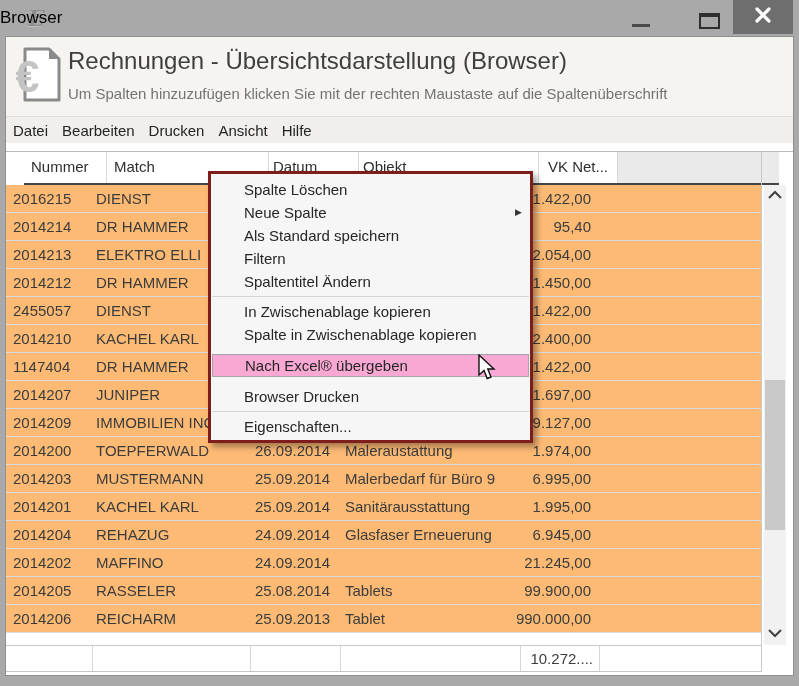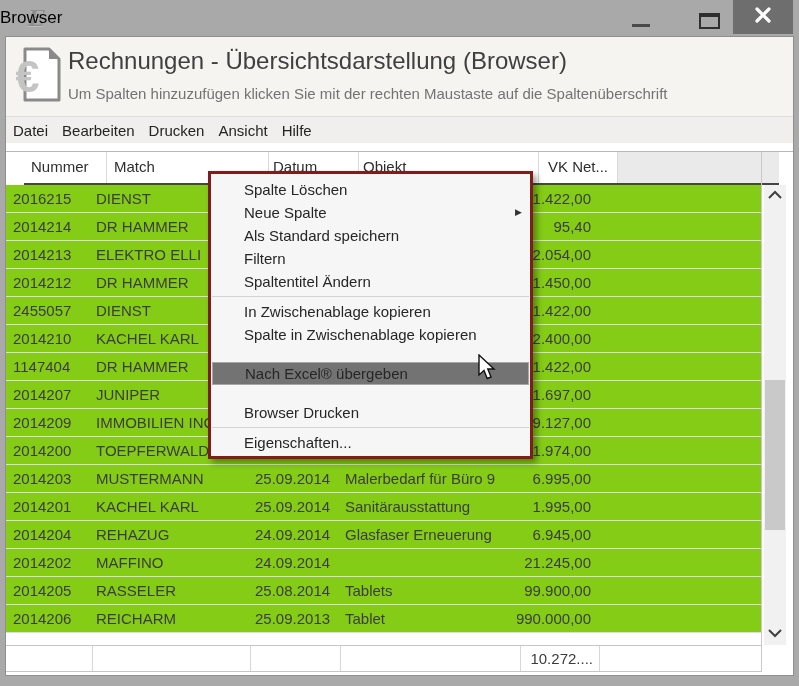--- a/index.html
+++ b/index.html
@@ -29,21 +29,21 @@
   .hsep{position:absolute;left:0;top:114px;width:787px;height:1px;background:#b8b8b8;}
 
   
   .thead{position:absolute;left:0;top:115px;width:755px;height:33px;background:#ffffff;border-bottom:2px solid #454545;margin-left:18px;}
   .th{position:absolute;top:6px;font-size:15px;color:#2e2e2e;white-space:nowrap;}
   .th0{left:7px}.th1{left:90px}.th2{left:249px}.th3{left:339px}.th4{left:524px}
   .thdiv{position:absolute;top:0;width:1px;height:31px;background:#d9d9d9;}
   .thgray{position:absolute;left:594px;top:0;width:161px;height:31px;background:#eaeaea;}
 
   .tbody{position:absolute;left:0;top:148px;width:755px;}
-  .trow{position:relative;width:755px;height:28px;border-bottom:1px solid #dcdcdc;background:#84cc16;}
+  .trow{position:relative;width:755px;height:28px;border-bottom:1px solid #dcdcdc;background:#fdba74;}
   .td{position:absolute;top:0;height:27px;line-height:27px;font-size:15px;color:#3c3c3c;white-space:nowrap;overflow:hidden;}
   .td-nummer{left:7px;width:76px;}
   .td-match{left:90px;width:152px;}
   .td-datum{left:249px;width:84px;}
   .td-objekt{left:339px;width:170px;}
   .td-betrag{left:511px;width:74px;display:flex;justify-content:flex-end;align-items:center;line-height:normal;}
 
   .tfoot{position:absolute;left:0;top:608px;width:755px;height:27px;background:#fff;border-top:1px solid #c6c6c6;border-bottom:1px solid #c6c6c6;}
   .tfdiv{position:absolute;top:0;width:1px;height:25px;background:#d6d6d6;}
   .tf-total{position:absolute;left:511px;top:0;width:76px;height:25px;font-size:15px;color:#3c3c3c;display:flex;justify-content:flex-end;align-items:center;}
@@ -52,21 +52,21 @@
 
   
   .sb-track{position:absolute;left:758px;top:148px;width:22px;height:460px;background:#f1f1f1;}
   .sb-up{position:absolute;left:758px;top:150px;width:22px;height:16px;display:flex;align-items:center;justify-content:center;}
   .sb-down{position:absolute;left:758px;top:588px;width:22px;height:16px;display:flex;align-items:center;justify-content:center;}
   .sb-thumb{position:absolute;left:759px;top:343px;width:20px;height:150px;background:#c9c9c9;}
 
   
   .ctx-menu{position:absolute;left:208px;top:171px;width:325px;background:#f6f6f6;border:3px solid #7f1d1d;box-shadow:4px 4px 6px rgba(0,0,0,0.35);padding:4px 0 2px 0;z-index:10;}
   .menu-item{position:relative;height:23px;line-height:23px;padding-left:33px;font-size:15px;color:#262626;white-space:nowrap;}
-  .menu-item.hl{background:#737373;border:1px solid #a6a6a6;margin:16px 1px;line-height:21px;padding-left:32px;}
+  .menu-item.hl{background:#f9a8d4;border:1px solid #a6a6a6;margin:8px 1px;line-height:21px;padding-left:32px;}
   .menu-sep{height:1px;background:#d4d4d4;margin:3px 1px;}
   .submenu-arrow{position:absolute;right:8px;top:0;font-size:9px;color:#333;}
 
   .cursor{position:absolute;left:477px;top:354px;z-index:20;}
 </style>
 </head>
 <body>
 
 <div class="window">
 

